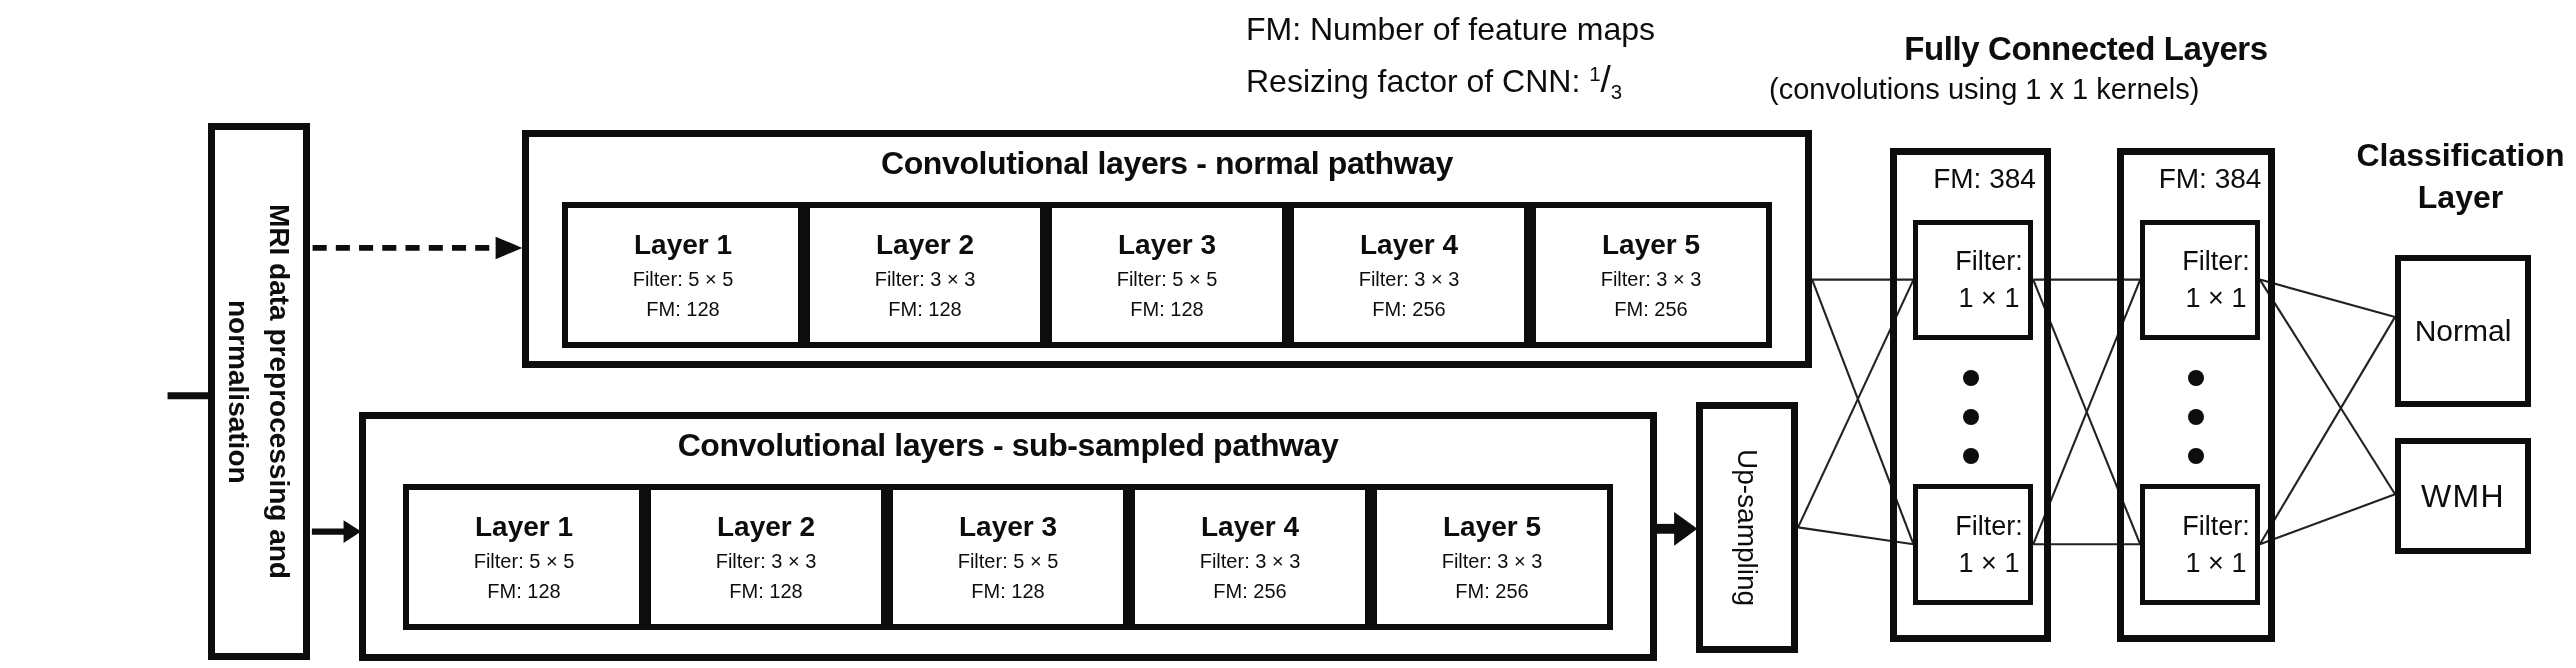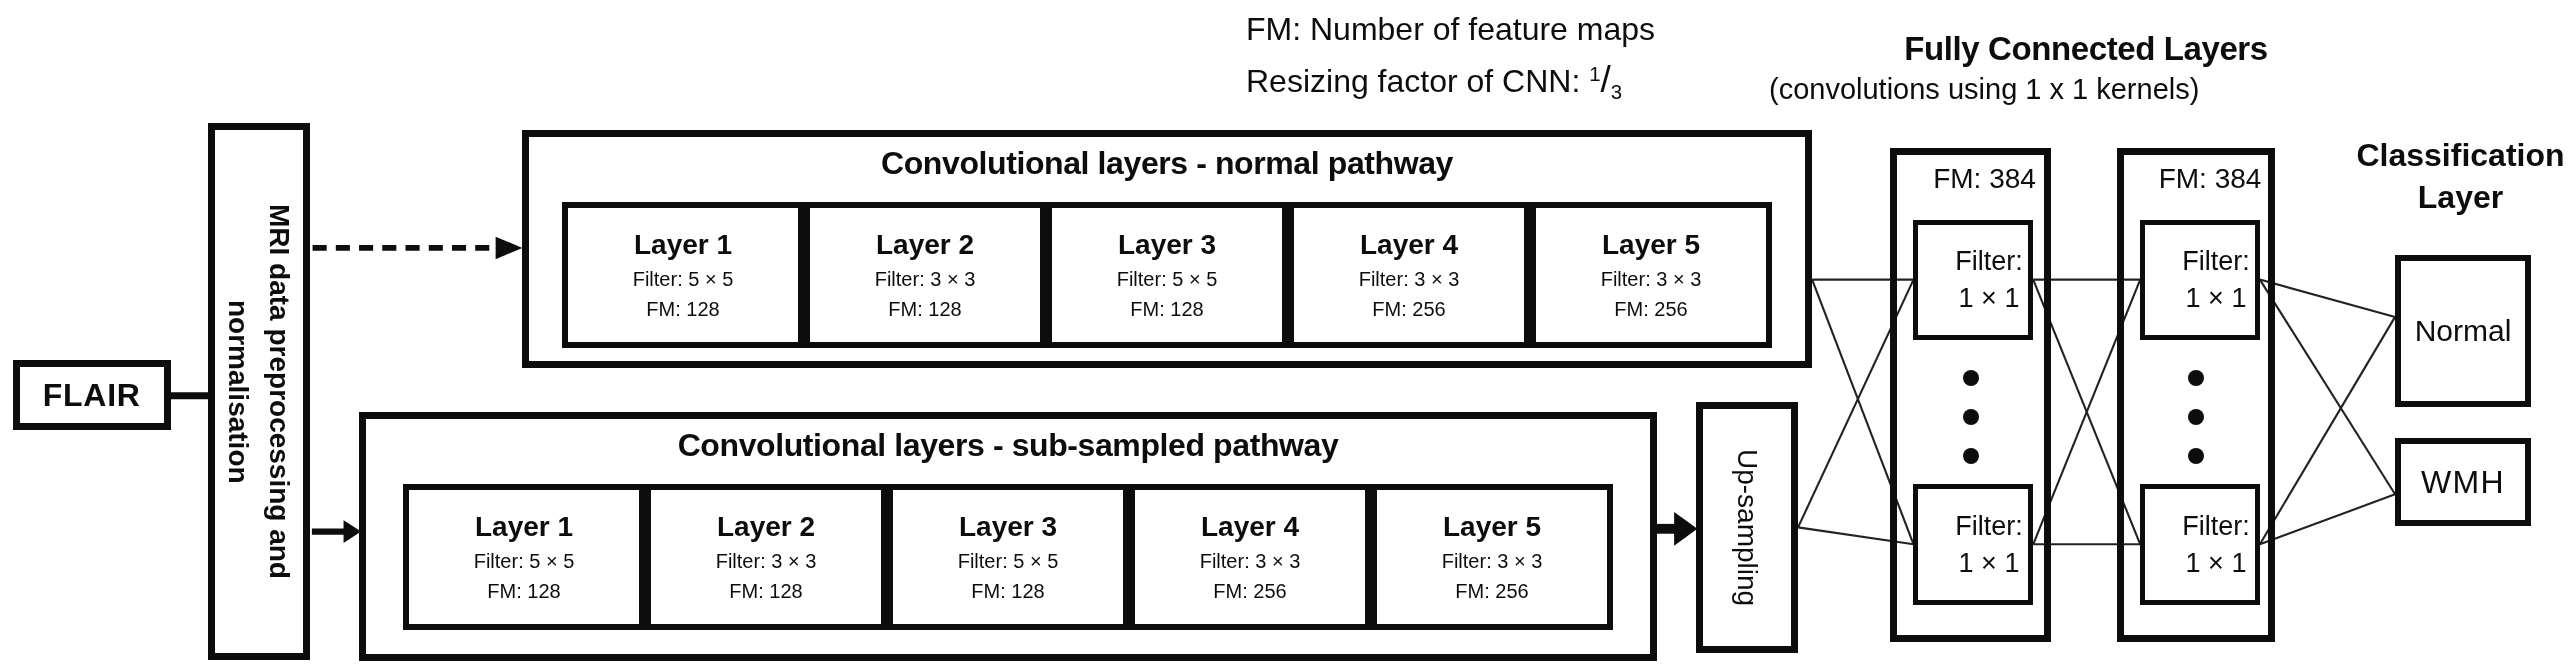--- a/index.html
+++ b/index.html
@@ -60,21 +60,21 @@
   .filter-bottom { top:329px; height:121px; }
   .dots { position:absolute; left:50%; top:215px; transform:translateX(-50%);
     display:flex; flex-direction:column; gap:23px; }
   .dot { width:16px; height:16px; border-radius:50%; background:#0d0d0d; }
 
   .class-title { left:2336px; top:134px; width:249px; text-align:center;
     font-weight:bold; font-size:32px; line-height:42px; }
   .class-box { box-sizing:border-box; border:6.3px solid #0d0d0d; background:#ffffff;
     display:flex; align-items:center; justify-content:center; }
   .class-normal { left:2395px; top:255px; width:136px; height:152px; font-size:30px; }
-  .class-wmh { left:2395px; top:438px; width:136px; height:88px; font-size:32px; letter-spacing:1.4px; }
+  .class-wmh { left:2395px; top:438px; width:136px; height:116px; font-size:32px; letter-spacing:1.4px; }
 </style>
 </head>
 <body>
 
 <div class="canvas">
 
   <svg class="wires" viewBox="0 0 3659 950">
     <g stroke="#222222" stroke-width="3">
       <line x1="2574" y1="397" x2="2718" y2="397"></line>
       <line x1="2574" y1="397" x2="2718" y2="773"></line>
@@ -106,23 +106,20 @@
 
   <div class="abs legend">
     <div>FM: Number of feature maps</div>
     <div><span>Resizing factor of CNN: </span><span class="frac"><span class="frac-num">1</span><span class="frac-slash">/</span><span class="frac-den">3</span></span></div>
   </div>
 
   <div class="abs fc-title">Fully Connected Layers</div>
   <div class="abs fc-subtitle">(convolutions using 1 x 1 kernels)</div>
   <div class="abs class-title">Classification Layer</div>
 
-  <div class="abs bigbox flair">
-    <span>FLAIR</span>
-  </div>
   <div class="abs bigbox mri">
     <span class="vtext mri-label">MRI data preprocessing and normalisation</span>
   </div>
 
   <div class="abs bigbox np">
     <div class="pathway-title">Convolutional layers - normal pathway</div>
     <div class="layer-row">
       <div class="layer-box">
         <div class="layer-name">Layer 1</div>
         <div class="layer-line">Filter: 5 × 5</div>

